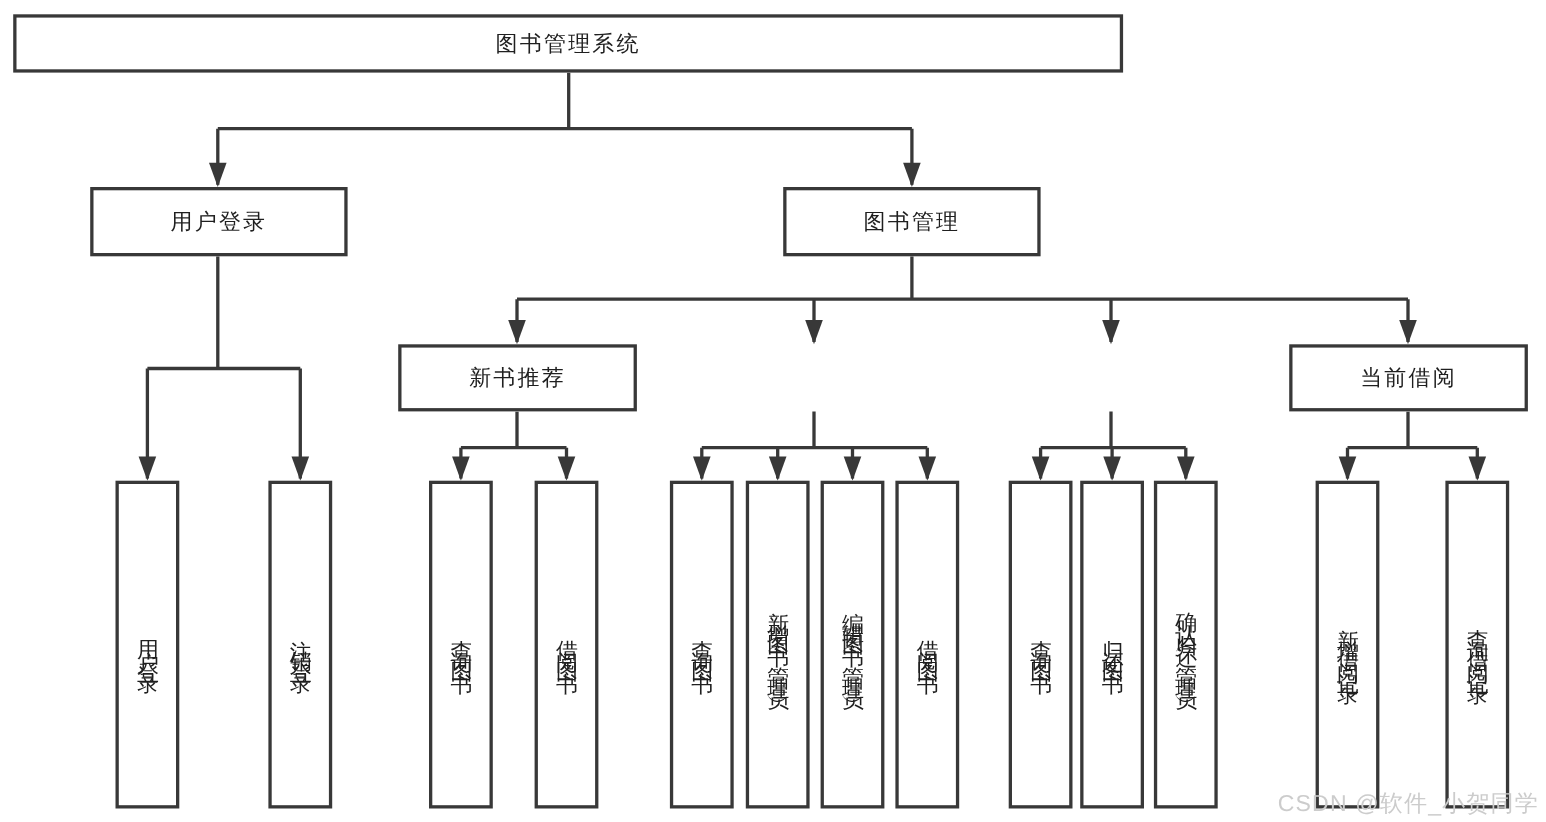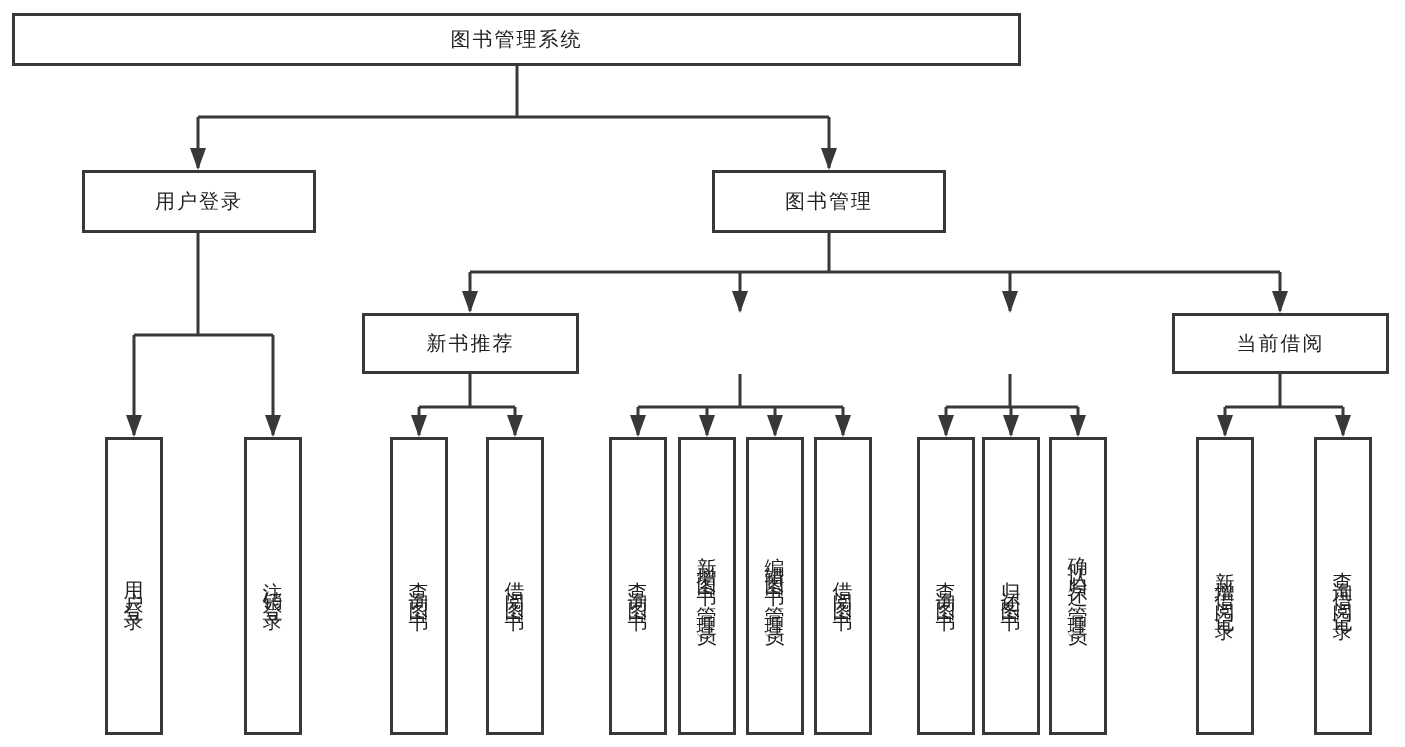--- a/index.html
+++ b/index.html
@@ -144,14 +144,15 @@
     <span>确认归还（管理员）</span>
   </div>
 
   <div class="node leaf" style="left:1196px;">
     <span>新增借阅记录</span>
   </div>
   <div class="node leaf" style="left:1314px;">
     <span>查询借阅记录</span>
   </div>
 
+  <div class="watermark">CSDN @软件_小贺同学</div>
 
 </div>
 
 </body></html>

